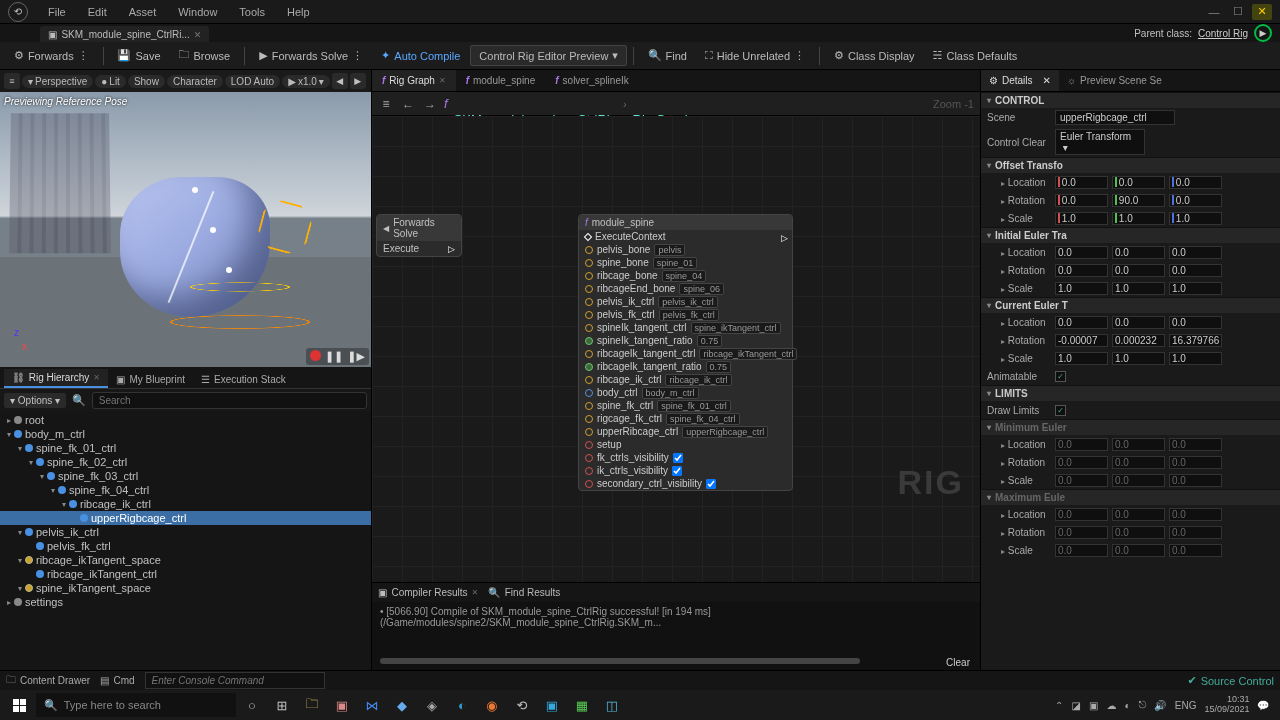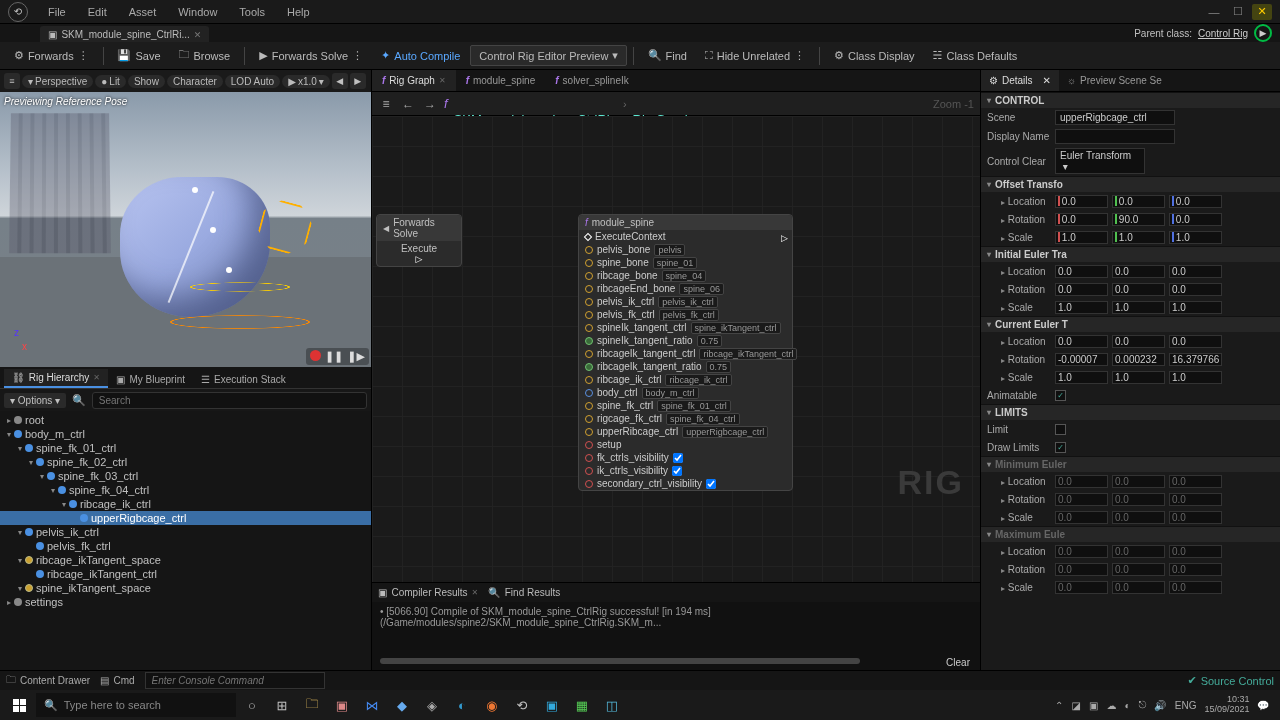--- a/index.html
+++ b/index.html
@@ -69,21 +69,21 @@
 .breadcrumb .fx { color: #a976e8; font-style: italic; font-size: 13px; }
 .breadcrumb .path { font-size: 13px; color: #5eead4; margin-top: 32px; }
 .breadcrumb .sep { color: #666; }
 .breadcrumb .zoom { margin-left: auto; color: #555; font-size: 11px; }
 .graph-canvas { flex: 1; position: relative; background-color: #1a1a1a; background-image: linear-gradient(#222 1px, transparent 1px), linear-gradient(90deg, #222 1px, transparent 1px); background-size: 30px 30px; overflow: hidden; }
 .rig-watermark { position: absolute; right: 16px; bottom: 80px; font-size: 34px; font-weight: 800; color: #3a3a3a; letter-spacing: 2px; }
 .node { position: absolute; background: #2b2b2b; border: 1px solid #444; border-radius: 4px; font-size: 10px; }
 .node1 { top: 98px; left: 4px; width: 86px; }
 .node1 .header { background: #383838; padding: 2px 6px; border-radius: 4px 4px 0 0; display: flex; align-items: center; gap: 4px; }
 .node1 .header .tw { font-size: 8px; }
-.node1 .row { display: flex; justify-content: space-between; align-items: center; padding: 2px 6px; flex-direction: column; }
+.node1 .row { display: flex; justify-content: space-between; align-items: center; padding: 2px 6px; }
 .node1 .play { font-size: 9px; color: #fff; }
 .node2 { top: 98px; left: 206px; width: 215px; }
 .node2 .header { background: #383838; padding: 2px 6px; border-radius: 4px 4px 0 0; display: flex; align-items: center; gap: 4px; }
 .node2 .header .fx { color: #a976e8; font-style: italic; }
 .node2 .out-exec { position: absolute; top: 18px; right: 4px; color: #fff; font-size: 9px; }
 .port-row { display: flex; align-items: center; gap: 4px; padding: 1px 6px; height: 13px; }
 .port-dot { width: 8px; height: 8px; border-radius: 50%; border: 1px solid; flex-shrink: 0; }
 .port-dot.exec { border-radius: 0; transform: rotate(45deg); width: 6px; height: 6px; border-color: #fff; }
 .port-dot.gold { border-color: #d0a030; }
 .port-dot.grn { border-color: #70c070; background: #3a6a3a; }
@@ -506,24 +506,20 @@
           <span>Preview Scene Se</span>
         </div>
     </div>
     <div class="details" id="details">
         <div class="cat"><span class="tw">▾</span>CONTROL</div>
         <div class="prop-row">
           <div class="prop-label">Scene</div>
           <input class="prop-input" value="upperRigbcage_ctrl" style="">
         </div>
         <div class="prop-row">
-          <div class="prop-label">Display Name</div>
-          <input class="prop-input" value="" style="">
-        </div>
-        <div class="prop-row">
           <div class="prop-label">Control Clear</div>
           <div class="prop-select">Euler Transform &nbsp;▾</div>
         </div>
         <div class="cat"><span class="tw">▾</span>Offset Transfo</div>
         <div class="prop-row">
           <div class="prop-label sub"><span class="tw" style="font-size:8px;color:#888">▸</span> Location</div>
           <div class="vec3">
             <div class="vec-cell">
               <div class="bar" style="background:#d05050"></div>
               <input value="0.0" style="">
@@ -656,24 +652,20 @@
             <div class="vec-cell">
               <input value="1.0" style="">
             </div>
           </div>
         </div>
         <div class="prop-row">
           <div class="prop-label">Animatable</div>
           <div class="checkbox">✓</div>
         </div>
         <div class="cat"><span class="tw">▾</span>LIMITS</div>
-        <div class="prop-row">
-          <div class="prop-label">Limit</div>
-          <div class="checkbox"></div>
-        </div>
         <div class="prop-row">
           <div class="prop-label">Draw Limits</div>
           <div class="checkbox">✓</div>
         </div>
         <div class="cat" style="color:#666"><span class="tw">▾</span>Minimum Euler</div>
         <div class="prop-row">
           <div class="prop-label sub"><span class="tw" style="font-size:8px;color:#888">▸</span> Location</div>
           <div class="vec3">
             <div class="vec-cell dim">
               <input value="0.0" style="">

